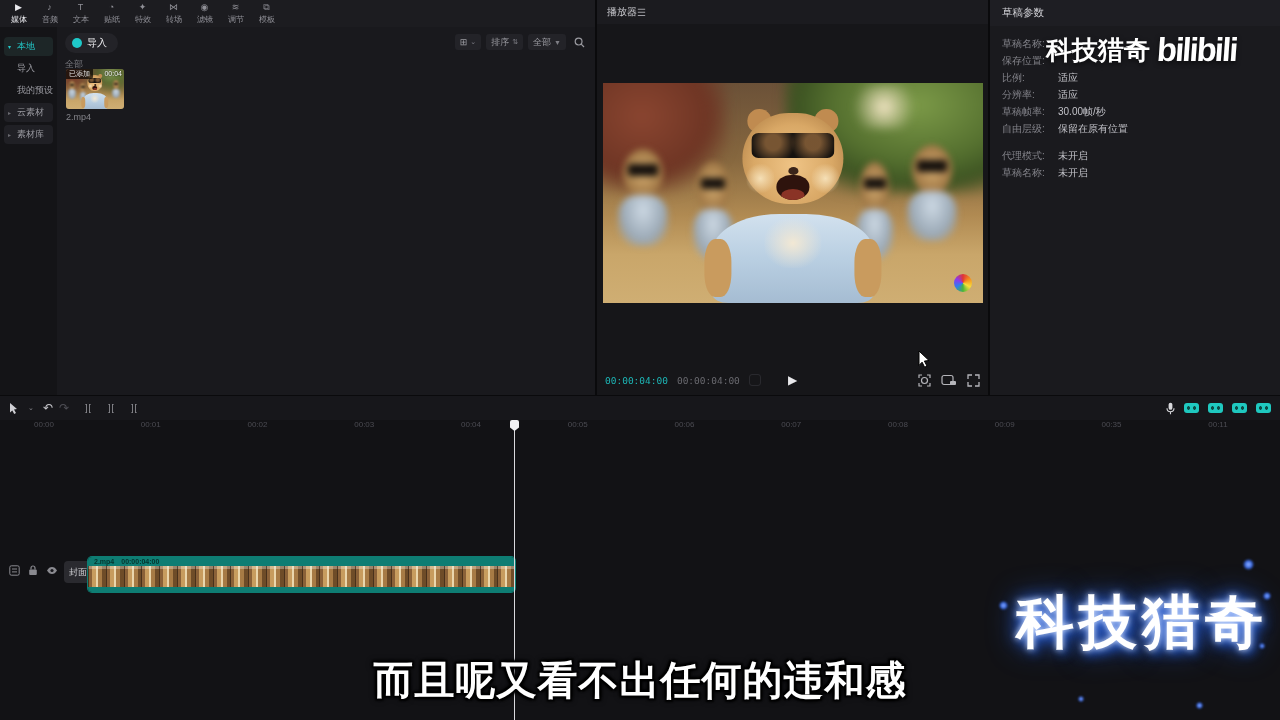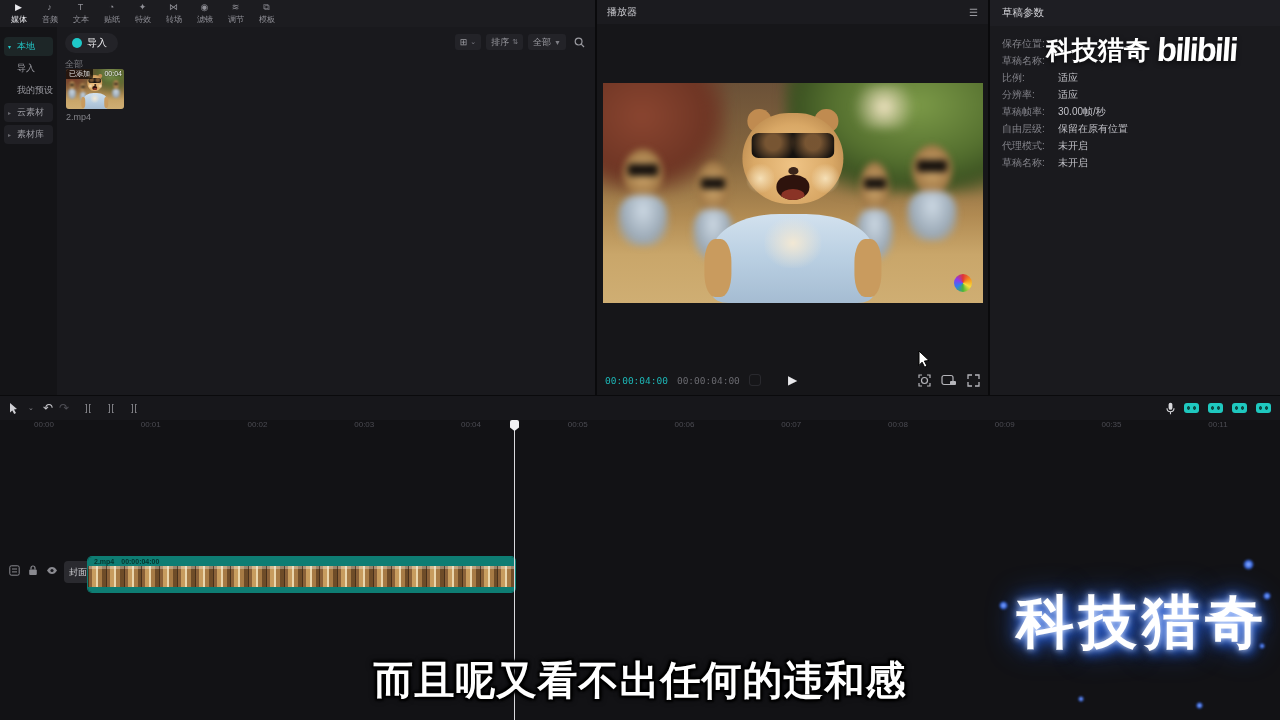--- a/index.html
+++ b/index.html
@@ -30,36 +30,36 @@
   .chip .mini{font-size:7px;color:#7e7e85}
   .search-btn{width:16px;height:16px;display:flex;align-items:center;justify-content:center}
   .section-label{position:absolute;left:8px;top:31px;font-size:9px;color:#77777d}
   .media-card{position:absolute;left:9px;top:42px;width:58px}
   .thumb{position:relative;width:58px;height:40px;border-radius:3px;overflow:hidden;background:#333}
   .badge{position:absolute;left:0;top:0;background:rgba(0,0,0,.68);color:#e2e2e2;font-size:7px;padding:0 3px;border-radius:2px 0 2px 0;z-index:3}
   .dur{position:absolute;right:2px;top:1px;color:#f2f2f2;font-size:7px;z-index:3;text-shadow:0 0 2px #000}
   .fname{margin-top:3px;font-size:9px;color:#85858b}
 
   .player-panel{position:absolute;left:597px;top:0;width:391px;height:395px;background:#161619}
-  .pp-header{height:24px;display:flex;align-items:center;justify-content:space-between;padding:0 10px;color:#c9c9ce;font-size:10px;background:#1b1b1f}
+  .pp-header{height:24px;display:flex;align-items:center;justify-content:flex-start;padding:0 10px;color:#c9c9ce;font-size:10px;background:#1b1b1f}
   .pp-menu{color:#9a9aa0;font-size:10px}
   .video{position:absolute;left:6px;top:83px;width:380px;height:220px;background:#000}
   .pp-controls{position:absolute;left:0;bottom:2px;width:100%;height:26px;display:flex;align-items:center;padding:0 8px}
   .tc-cur{color:#1db5b5;font-family:"DejaVu Sans Mono",monospace;font-size:9.5px}
   .tc-tot{color:#69696f;font-family:"DejaVu Sans Mono",monospace;font-size:9.5px;margin-left:9px}
   .tc-chip{width:12px;height:12px;border:1px solid #3a3a40;border-radius:3px;margin-left:9px;opacity:.55}
   .play-btn{position:absolute;left:50%;transform:translateX(-50%);color:#e9e9ec;font-size:12px}
   .right-icons{position:absolute;right:8px;display:flex;gap:10px;align-items:center}
   .right-icons svg{display:block}
 
   .params-panel{position:absolute;left:990px;top:0;width:290px;height:395px;background:#1a1a1e}
   .pr-header{height:26px;display:flex;align-items:center;padding:0 12px;background:#1e1e23;color:#cfcfd4;font-size:10.5px}
   .param-rows{padding:9px 0 0 12px}
   .param-row{display:flex;height:17px;align-items:center;font-size:10px}
-  .param-row.gap{}
+  .param-row.gap{margin-top:10px}
   .param-label{width:56px;color:#83838a;flex:none}
   .param-value{color:#c2c2c8;white-space:nowrap}
 
   
   .timeline{position:absolute;left:0;top:396px;width:1280px;height:324px;background:#121215}
   .tl-toolbar{position:absolute;top:0;left:0;right:0;height:24px;background:#17171b;display:flex;align-items:center;padding:0 9px;color:#b8b8bd}
   .tl-left{display:flex;align-items:center;gap:9px}
   .caret{font-size:7px;color:#8a8a90}
   .undo{font-size:12px;color:#c6c6cb}
   .redo{font-size:12px;color:#4e4e55;margin-left:-3px}
@@ -349,26 +349,26 @@
           </svg>
       </span>
     </div>
   </section>
 
   <section class="params-panel">
     <div class="pr-header">草稿参数</div>
     <div class="param-rows">
 
         <div class="param-row">
+          <span class="param-label">草稿名称:</span>
+          <span class="param-value"></span>
+        </div>
+
+        <div class="param-row">
           <span class="param-label">保存位置:</span>
-          <span class="param-value"></span>
-        </div>
-
-        <div class="param-row">
-          <span class="param-label">草稿名称:</span>
           <span class="param-value"></span>
         </div>
 
         <div class="param-row">
           <span class="param-label">比例:</span>
           <span class="param-value">适应</span>
         </div>
 
         <div class="param-row">
           <span class="param-label">分辨率:</span>

